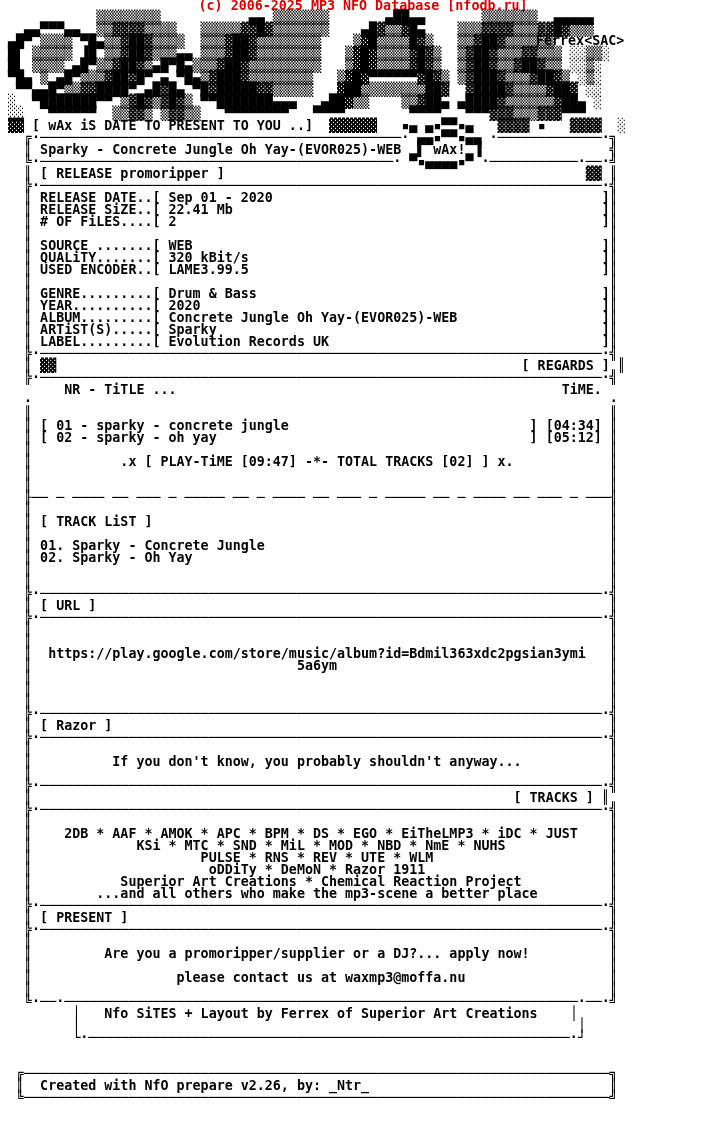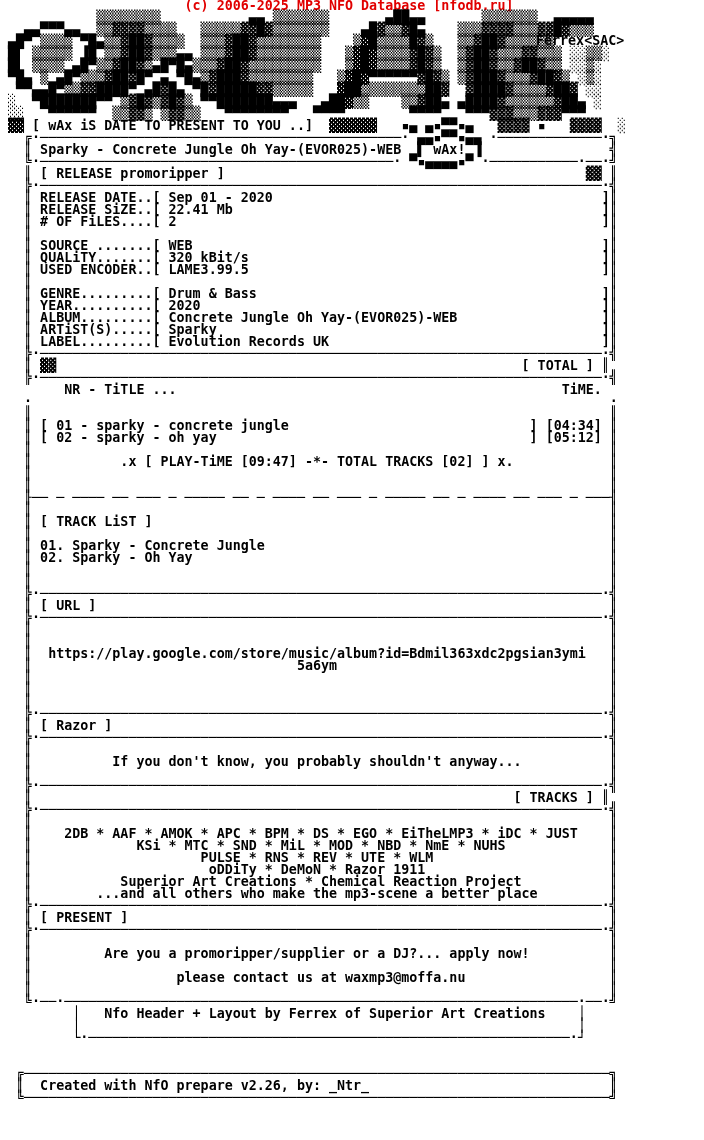--- a/index.html
+++ b/index.html
@@ -6,21 +6,21 @@
   body{
     position:relative;
     width:704px;height:1140px;
     background:#ffffff;color:#000000;
     font-family:"DejaVu Sans Mono",monospace;
     font-weight:bold;
     font-size:13.33px;line-height:12px;
     overflow:hidden;
   }
   pre{margin:0;white-space:pre;font:inherit;}
-  .red{color:#e10000;}
+  .red{color:#e10000;padding-left:14px;}
   #artist-credit{position:absolute;left:536px;top:35px;}
 </style>
 </head>
 <body>
 
 <pre class="red">                       (c) 2006-2025 MP3 NFO Database [nfodb.ru]                        </pre>
 <pre>            ▒▒▒▒▒▒▒▒           ▄▄ ▒▒▒▒▒▒▒       ▄██▄▄       ▒▒▒▒▒▒▒  ▄▄▄▄▄
    ▄▄▀▀▀▄▄  ▒▒▓▓▓▓▒▒▒▒   ▒▒▒▒▒▓▓█▓▒▒▒▒▒▒▒    ▄█▓▒▒▓█▄    ▒▒▒▓▓▓▓▒▒▒▓▓█▓▒▒▒
  ▄█▀ ▒▒▒▒ ▀█▄▒▒▓██▓▒▒▒▒  ▒▒▒▓██▓▒▒▒▒▒▒▒▒    ▒▓█▒▒▒▒█▓▒   ▒▒▓██▓▒▒▒▒▒▒
  █▌ ▒▒▒▒▒ ▐█ ▒▒▓██▓▒▒▒▄▄ ▒▒▒▓██▓▒▒▒▒▒▒▒▒   ▒▓█▓▒▒▒▒▓█▓▒  ▒▓██▓▒▒▒▓▓▒▒▒ ░░▒▒░
@@ -43,21 +43,21 @@
    ║ SOURCE .......[ WEB                                                   ]║
    ║ QUALiTY.......[ 320 kBit/s                                            ]║
    ║ USED ENCODER..[ LAME3.99.5                                            ]║
    ║                                                                        ║
    ║ GENRE.........[ Drum &amp; Bass                                           ]║
    ║ YEAR..........[ 2020                                                  ]║
    ║ ALBUM.........[ Concrete Jungle Oh Yay-(EVOR025)-WEB                  ]║
    ║ ARTiST(S).....[ Sparky                                                ]║
    ║ LABEL.........[ Evolution Records UK                                  ]║</pre>
 <pre>   ╠·──────────────────────────────────────────────────────────────────────·╣</pre>
-<pre>   ║ ▓▓                                                          [ TOTAL ] ║</pre>
+<pre>   ║ ▓▓                                                          [ REGARDS ] ║</pre>
 <pre>   ╠·──────────────────────────────────────────────────────────────────────·╣</pre>
 <pre>        NR - TiTLE ...                                                TiME.</pre>
 <pre>   ·                                                                        ·</pre>
 <pre>   ║                                                                        ║
    ║ [ 01 - sparky - concrete jungle                              ] [04:34] ║
    ║ [ 02 - sparky - oh yay                                       ] [05:12] ║
    ║                                                                        ║
    ║           .x [ PLAY-TiME [09:47] -*- TOTAL TRACKS [02] ] x.            ║
    ║                                                                        ║
    ║                                                                        ║
@@ -97,21 +97,21 @@
    ║        ...and all others who make the mp3-scene a better place         ║</pre>
 <pre>   ╠·──────────────────────────────────────────────────────────────────────·╣</pre>
 <pre>   ║ [ PRESENT ]                                                            ║</pre>
 <pre>   ╠·──────────────────────────────────────────────────────────────────────·╣</pre>
 <pre>   ║                                                                        ║
    ║         Are you a promoripper/supplier or a DJ?... apply now!          ║
    ║                                                                        ║
    ║                  please contact us at waxmp3@moffa.nu                  ║
    ║                                                                        ║</pre>
 <pre>   ╚·──·────────────────────────────────────────────────────────────────·──·╝</pre>
-<pre>         │   Nfo Header + Layout by Ferrex of Superior Art Creations    │
+<pre>         │   Nfo SiTES + Layout by Ferrex of Superior Art Creations    │
          │                                                              │
          └·────────────────────────────────────────────────────────────·┘</pre>
 <pre> 
  </pre>
 <pre>  ╔─────────────────────────────────────────────────────────────────────────╗
   ║  Created with NfO prepare v2.26, by: _Ntr_                              ║
   ╚─────────────────────────────────────────────────────────────────────────╝</pre>
 <pre> 
  
  </pre>

